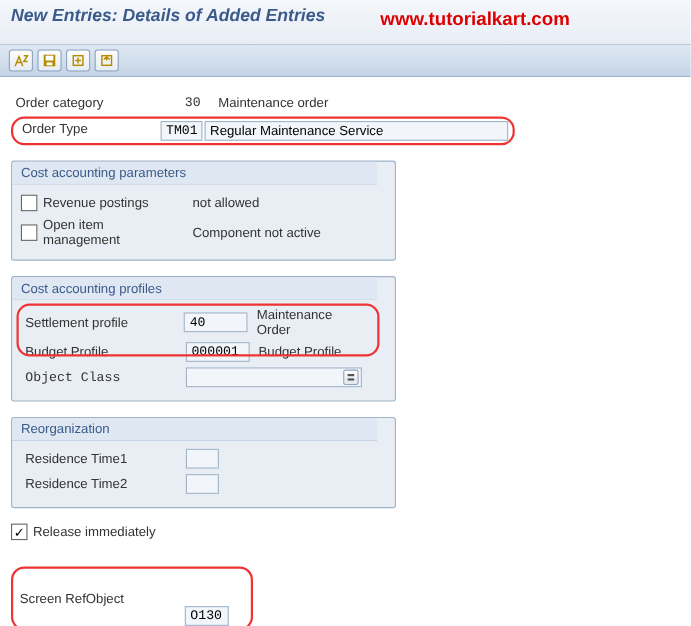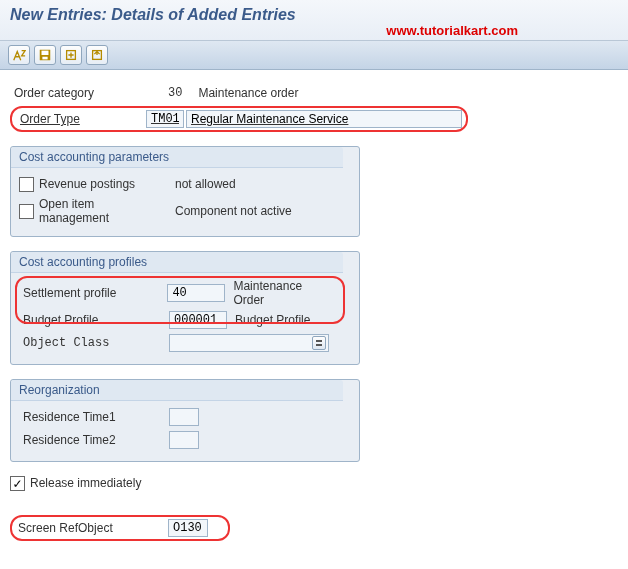--- a/index.html
+++ b/index.html
@@ -20,23 +20,23 @@
   .titlebar h1 {
     margin: 0;
     font-size: 16px;
     font-weight: bold;
     font-style: italic;
     color: #3a5a8a;
   }
   .watermark {
     position: absolute;
     right: 110px;
-    top: 23px;
+    top: 8px;
     color: #d00;
-    font-size: 13px;
+    font-size: 17px;
     font-weight: bold;
   }
   .toolbar {
     background: linear-gradient(#dfe8f2, #c4d4e6);
     padding: 4px 8px;
     border-bottom: 1px solid #9fb4c9;
     display: flex;
     gap: 4px;
   }
   .tbtn {
@@ -120,26 +120,25 @@
     gap: 0;
   }
   .red-ring-abs {
     position: absolute;
     border: 2px solid #e33;
     border-radius: 12px;
     pointer-events: none;
   }
   .order-type-ring {
     display: inline-flex;
-    align-items: center;
+    align-items: flex-start;
     gap: 0;
     border: 2px solid #e33;
     border-radius: 12px;
     padding: 2px 4px;
-    text-decoration: underline;
   }
   .order-type-ring .lbl { width: 130px; }
   .dropdown {
     border: 1px solid #9fb4c9;
     background: #f2f6fa;
     width: 160px;
     height: 18px;
     display: flex;
     align-items: center;
     padding: 0 4px;
@@ -269,16 +268,16 @@
 
   <div class="standalone">
     <span class="chk checked"></span>
     <span>Release immediately</span>
   </div>
 
   <div style="height:24px"></div>
 
   <div class="red-ring" style="width:220px">
     <span style="width:150px">Screen RefObject</span>
-    <input class="txt mono" style="width: 40px;" value="O130">
+    <input class="txt mono" style="width: 40px; margin-top: 32px;" value="O130">
   </div>
 
 </div>
 
 </body></html>

